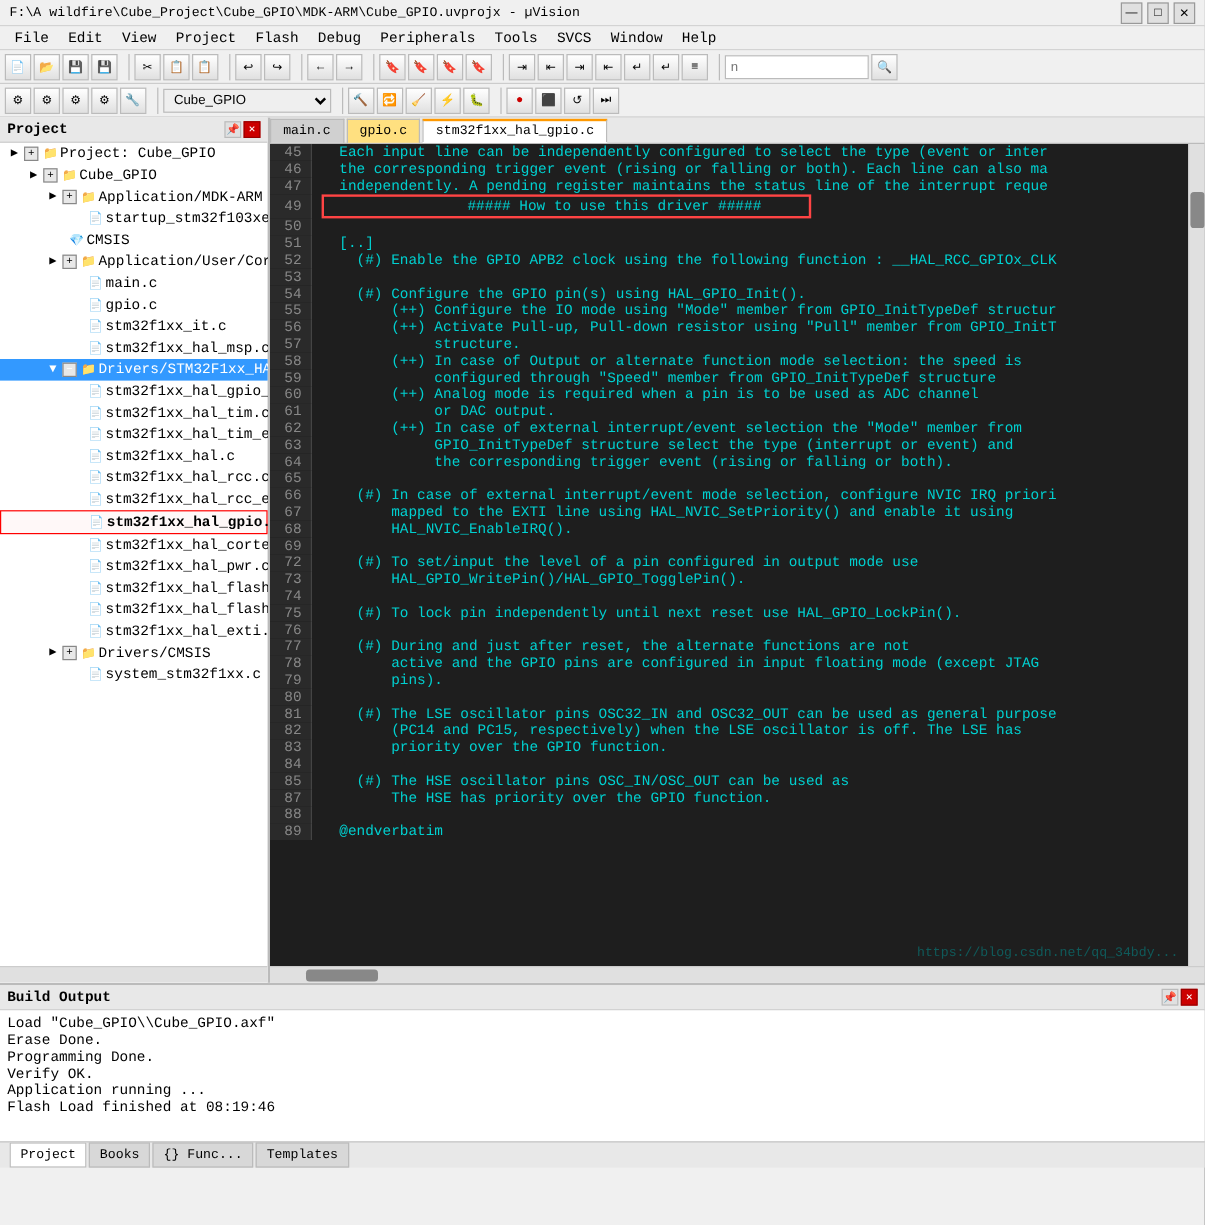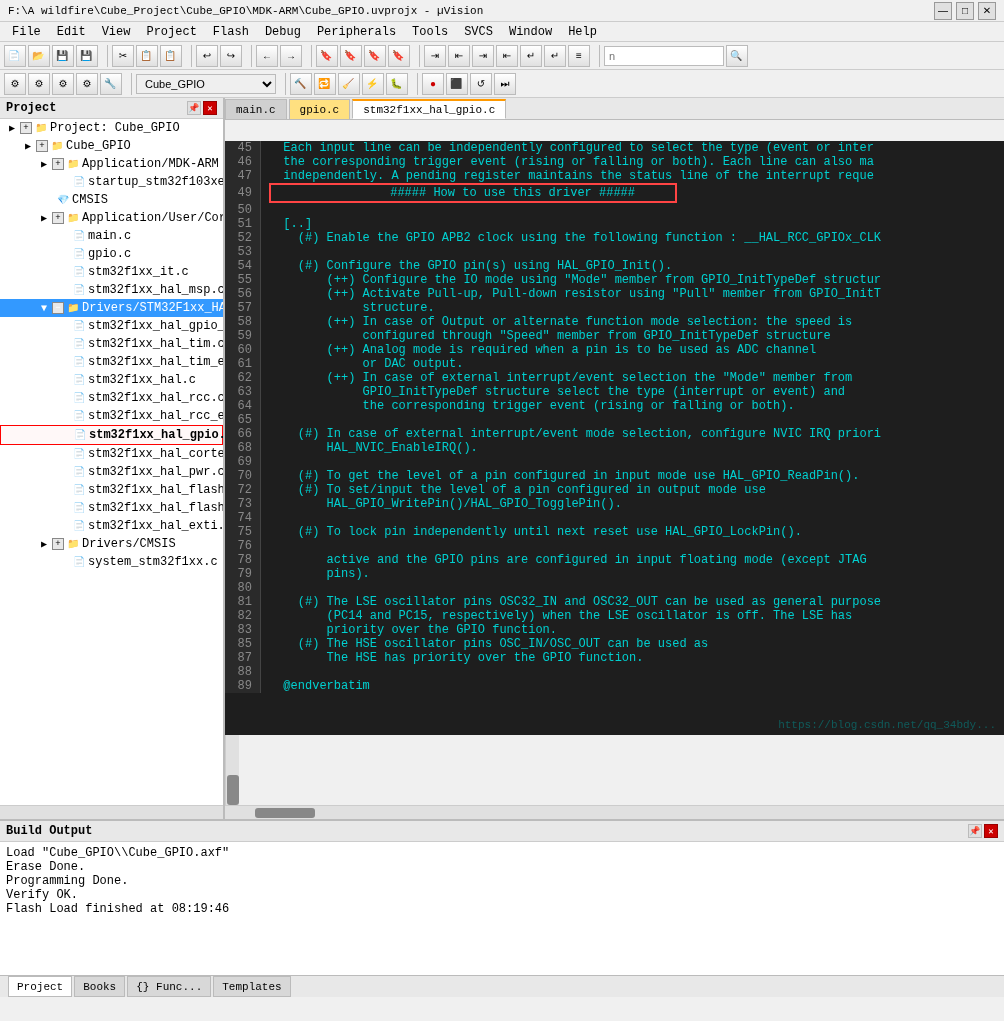--- a/index.html
+++ b/index.html
@@ -140,22 +140,21 @@
     }
     .tab.active {
       background: #fff;
       border-bottom: 1px solid #fff;
       z-index: 1;
     }
     .editor-scroll-area {
       flex: 1;
       overflow: hidden;
       display: flex;
-      flex-direction: column;
-      margin-top: 21px;
+      flex-direction: row;
     }
     
     
     #code-editor {
       flex: 1;
       background: #1e1e1e;
       color: #00d0d0;
       font-family: 'Courier New', monospace;
       font-size: 12px;
       overflow: auto;
@@ -181,21 +180,21 @@
     
     
     #right-scrollbar {
       width: 14px;
       background: #e0e0e0;
       border-left: 1px solid #ccc;
     }
     
     
     #bottom-panel {
-      height: 156px;
+      height: 132px;
       border-top: 2px solid #bbb;
       display: flex;
       flex-direction: column;
     }
     #bottom-panel-title {
       background: #e8e8e8;
       padding: 3px 6px;
       font-size: 12px;
       font-weight: bold;
       border-bottom: 1px solid #ccc;
@@ -577,52 +576,56 @@
               </tr>
               <tr>
                 <td class="line-num">65</td>
                 <td class="code-line"></td>
               </tr>
               <tr>
                 <td class="line-num">66</td>
                 <td class="code-line">    (#) In case of external interrupt/event mode selection, configure NVIC IRQ priori</td>
               </tr>
               <tr>
+                <td class="line-num">67</td>
+                <td class="code-line">        mapped to the EXTI line using HAL_NVIC_SetPriority() and enable it using</td>
+              </tr>
+              <tr>
                 <td class="line-num">68</td>
                 <td class="code-line">        HAL_NVIC_EnableIRQ().</td>
               </tr>
               <tr>
                 <td class="line-num">69</td>
                 <td class="code-line"></td>
               </tr>
               <tr>
-                <td class="line-num">70</td>
-                <td class="code-line">    (#) To get the level of a pin configured in input mode use HAL_GPIO_ReadPin().</td>
-              </tr>
-              <tr>
                 <td class="line-num">72</td>
                 <td class="code-line">    (#) To set/input the level of a pin configured in output mode use</td>
               </tr>
               <tr>
                 <td class="line-num">73</td>
                 <td class="code-line">        HAL_GPIO_WritePin()/HAL_GPIO_TogglePin().</td>
               </tr>
               <tr>
                 <td class="line-num">74</td>
                 <td class="code-line"></td>
               </tr>
               <tr>
                 <td class="line-num">75</td>
                 <td class="code-line">    (#) To lock pin independently until next reset use HAL_GPIO_LockPin().</td>
               </tr>
               <tr>
                 <td class="line-num">76</td>
                 <td class="code-line"></td>
               </tr>
               <tr>
+                <td class="line-num">77</td>
+                <td class="code-line">    (#) During and just after reset, the alternate functions are not</td>
+              </tr>
+              <tr>
                 <td class="line-num">78</td>
                 <td class="code-line">        active and the GPIO pins are configured in input floating mode (except JTAG</td>
               </tr>
               <tr>
                 <td class="line-num">79</td>
                 <td class="code-line">        pins).</td>
               </tr>
               <tr>
                 <td class="line-num">80</td>
                 <td class="code-line"></td>
@@ -631,20 +634,24 @@
                 <td class="line-num">81</td>
                 <td class="code-line">    (#) The LSE oscillator pins OSC32_IN and OSC32_OUT can be used as general purpose</td>
               </tr>
               <tr>
                 <td class="line-num">82</td>
                 <td class="code-line">        (PC14 and PC15, respectively) when the LSE oscillator is off. The LSE has</td>
               </tr>
               <tr>
                 <td class="line-num">83</td>
                 <td class="code-line">        priority over the GPIO function.</td>
+              </tr>
+              <tr>
+                <td class="line-num">84</td>
+                <td class="code-line"></td>
               </tr>
               <tr>
                 <td class="line-num">85</td>
                 <td class="code-line">    (#) The HSE oscillator pins OSC_IN/OSC_OUT can be used as</td>
               </tr>
               <tr>
                 <td class="line-num">87</td>
                 <td class="code-line">        The HSE has priority over the GPIO function.</td>
               </tr>
               <tr>
@@ -675,20 +682,21 @@
     <div style="display:flex;gap:2px;">
       <div class="panel-pin-btn">📌</div>
       <div class="panel-close-btn">✕</div>
     </div>
   </div>
   <div id="build-output">
   <div>Load "Cube_GPIO\\Cube_GPIO.axf"</div>
       <div>Erase Done.</div>
       <div>Programming Done.</div>
       <div>Verify OK.</div>
+      <div>Application running ...</div>
       <div>Flash Load finished at 08:19:46</div>
     </div>
 </div>
 
 <div id="status-bar">
   <div id="status-tabs">
   <div class="status-tab active">Project</div>
       <div class="status-tab">Books</div>
       <div class="status-tab">{} Func...</div>
       <div class="status-tab">Templates</div>

